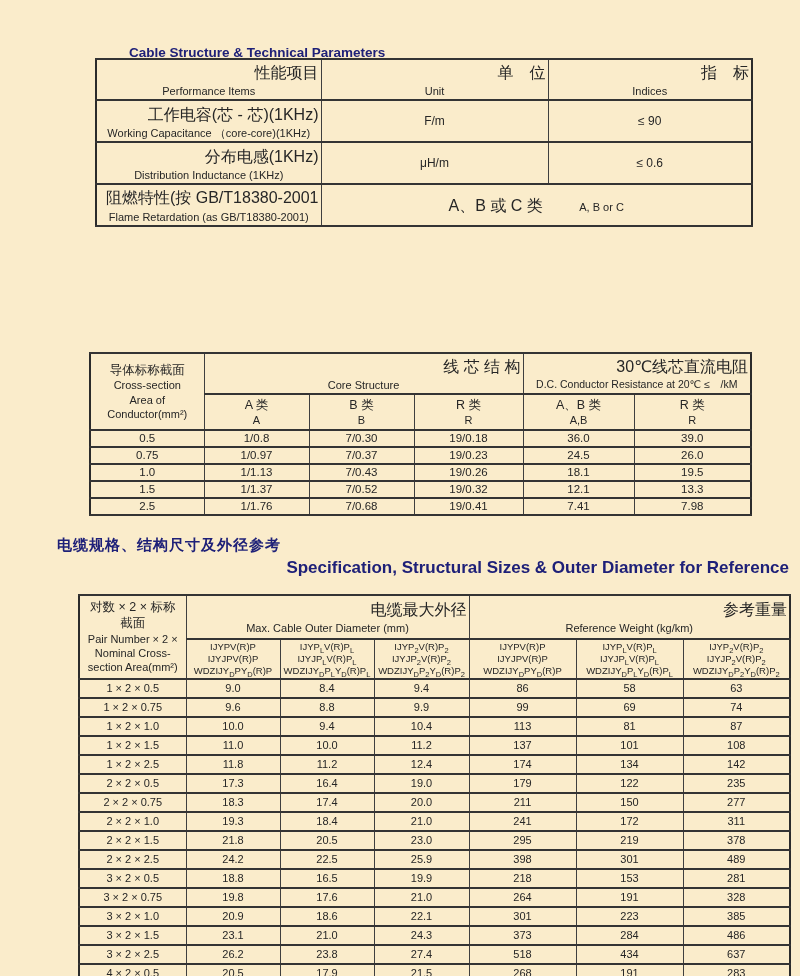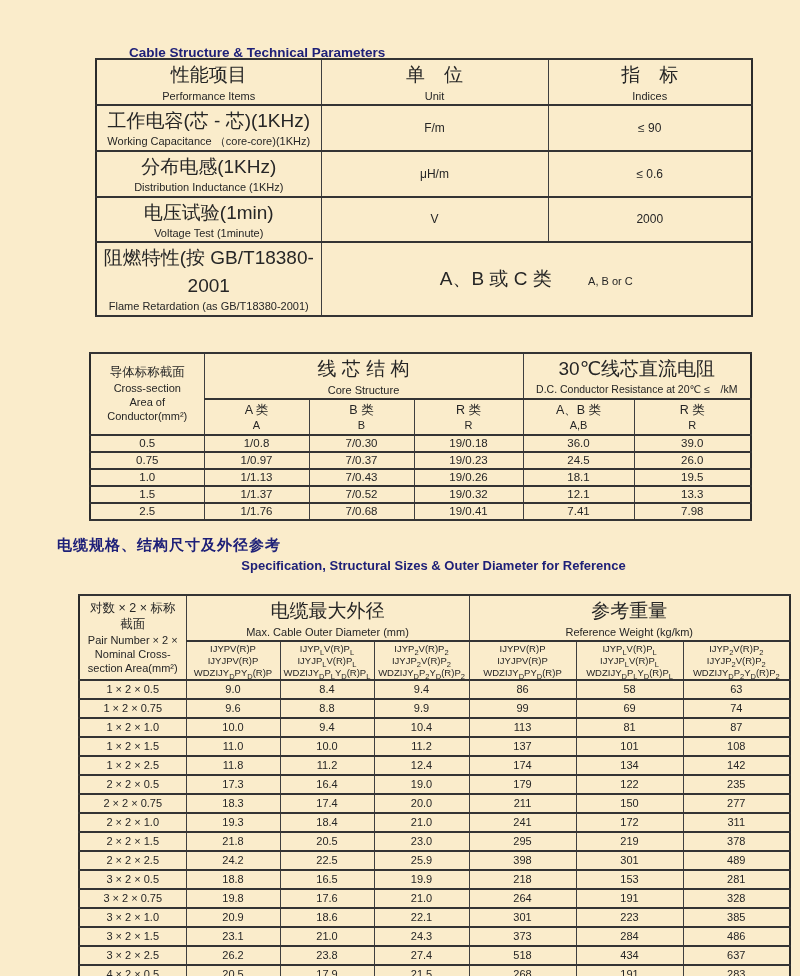--- a/index.html
+++ b/index.html
@@ -6,28 +6,28 @@
   .page {
     position:relative; width:800px; height:976px;
     background:#faeccb; color:#262626;
     font-family:"Liberation Sans","DejaVu Sans",sans-serif;
     overflow:hidden;
   }
   .sec-title { position:absolute; font-weight:bold; color:#1e2078; white-space:nowrap; }
   .zh1 { left:57px; top:6px;  font-size:15px; letter-spacing:1px; }
   .en1 { left:129px; top:27px; font-size:13.5px;margin-top:18px; }
   .zh2 { left:57px; top:536px; font-size:15px; letter-spacing:1px; }
-  .en2 { left:78px; top:558px; width:711px; text-align:center; font-size:13px; }
+  .en2 { left:78px; top:558px; width:711px; text-align:right; font-size:17px; }
 
   table.t { position:absolute; border-collapse:collapse; table-layout:fixed; border:2px solid #2b2b2b; }
   .t th, .t td {
     border:1px solid #3f3f3f; border-top:2px solid #343434; border-bottom:2px solid #343434;
     font-weight:normal; text-align:center; vertical-align:middle; padding:1px 2px;
   }
-  .zh  { font-size:19px;   line-height:1.45; }
+  .zh  { font-size:16px;   line-height:1.45;text-align:right; }
   .zhs { font-size:12.5px; line-height:1.3; }
   .en  { font-size:11px;   line-height:1.3; }
   .val { font-size:12px; }
 
   .t1 { left:95px; top:58px;  width:656px; }
   .t2 { left:89px; top:352px; width:661px; }
   .t3 { left:78px; top:594px; width:711px; }
 
   .t2 tbody td { font-size:11.5px; height:13px; line-height:1; padding:1px 12px; }
   .t3 tbody td { font-size:11px;   height:15px; line-height:1; padding:1px 0; }
@@ -77,28 +77,20 @@
         <td class="val">F/m</td>
         <td class="val">≤ 90</td>
       </tr>
       <tr style="height:42px">
         <td>
           <div class="zh">分布电感(1KHz)</div>
           <div class="en">Distribution Inductance (1KHz)</div>
         </td>
         <td class="val">μH/m</td>
         <td class="val">≤ 0.6</td>
-      </tr>
-      <tr style="height:40px">
-        <td>
-          <div class="zh">电压试验(1min)</div>
-          <div class="en">Voltage Test (1minute)</div>
-        </td>
-        <td class="val">V</td>
-        <td class="val">2000</td>
       </tr>
       <tr style="height:40px">
         <td>
           <div class="zh">阻燃特性(按 GB/T18380-2001</div>
           <div class="en">Flame Retardation (as GB/T18380-2001)</div>
         </td>
         <td colspan="2" class="spanval">
           <span class="zh">A、B 或 C 类</span>
           <span class="en">A, B or C</span>
         </td>

